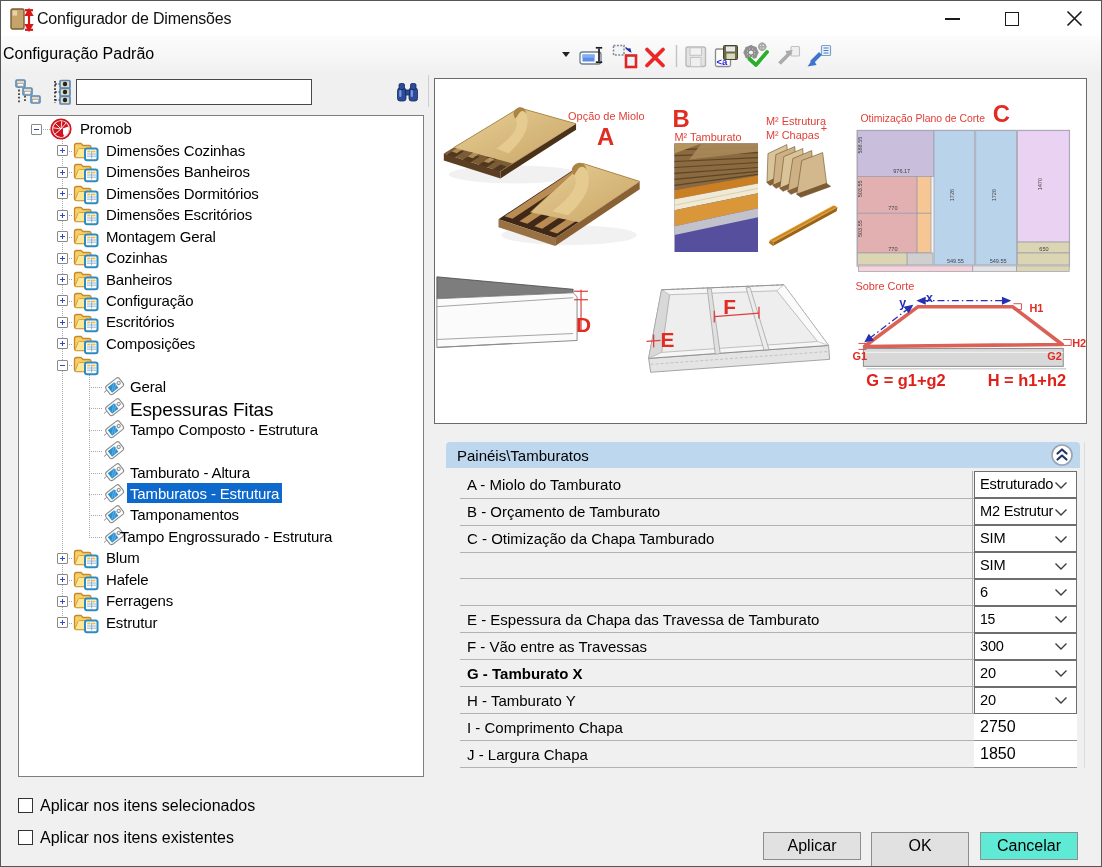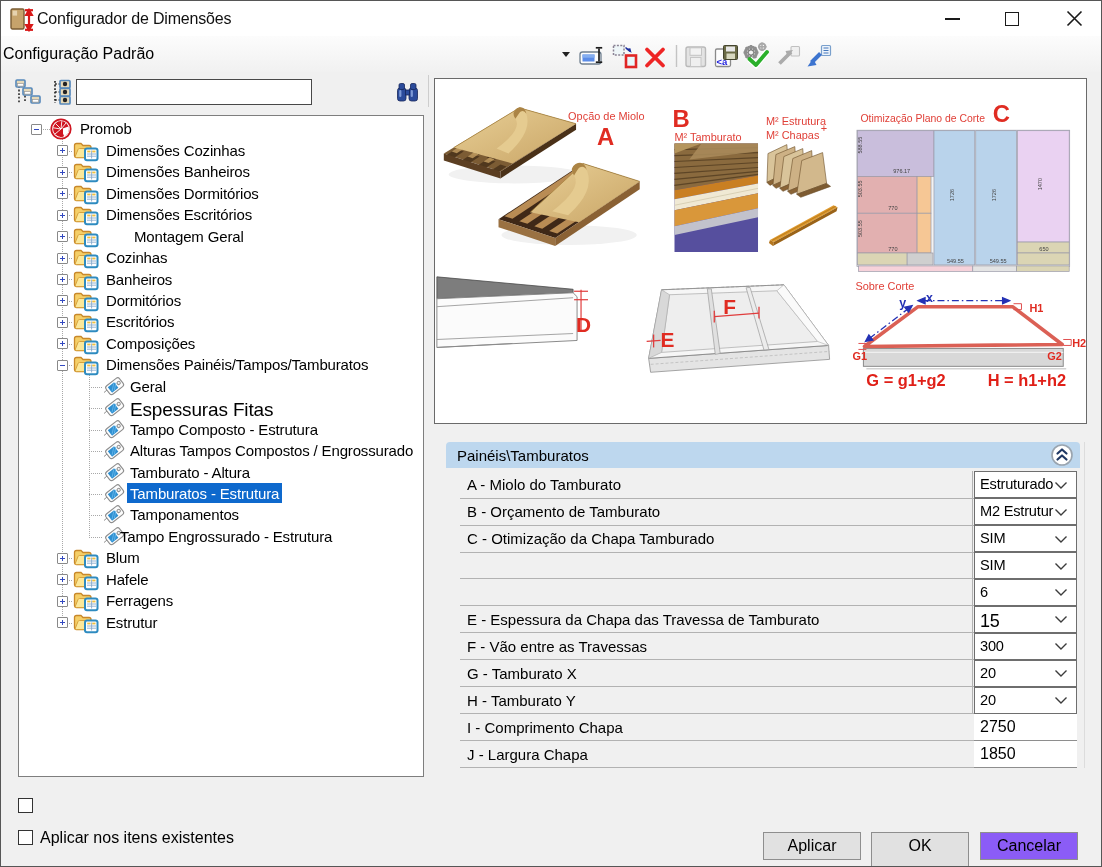--- a/index.html
+++ b/index.html
@@ -267,21 +267,21 @@
 <rect x="13" y="8.5" width="10.5" height="9.8" rx="1" fill="#fff"></rect>
 <rect x="14.2" y="9.6" width="3.3" height="1.8" fill="#f0c040"></rect>
 <rect x="19.2" y="9.6" width="3.3" height="1.8" fill="#f0c040"></rect>
 <g stroke="#88aacc" stroke-width="0.9">
           <line x1="14" y1="13" x2="23" y2="13"></line>
           <line x1="14" y1="15.2" x2="23" y2="15.2"></line>
           <line x1="18.6" y1="9.5" x2="18.6" y2="17.5"></line>
         </g>
 </g>
     </svg>
-<div class="txt" style="left:105px;top:226.6px;font-size:15px;letter-spacing:-0.15px;margin-left:28px;">Montagem Geral</div>
+<div class="txt" style="left:105px;top:226.6px;font-size:15px;letter-spacing:-0.15px;">Montagem Geral</div>
 <div class="exp plus" style="left:56px;top:251.5px;">
       <i></i>
       <u></u>
     </div>
 <div class="doth" style="left:68px;top:257px;width:4px;"></div>
 <svg class="abs" style="left:72px;top:247.0px" width="27" height="21" viewBox="0 0 27 21">
 <path d="M1.5 4.5 Q1.5 2.5 3.5 2.5 L8 2.5 L10 4.5 L16 4.5 Q18 4.5 18 6.5 L18 14.5 Q18 16.5 16 16.5 L3.5 16.5 Q1.5 16.5 1.5 14.5 Z" fill="#f5cf68" stroke="#c8882a" stroke-width="1.3"></path>
 <path d="M2 16 L5 8.5 Q5.5 7.5 6.5 7.5 L17.9 7.5 L15.5 15.5 Q15.2 16.5 14 16.5 L3.5 16.5 Z" fill="#fbe89a" stroke="#d8a23c" stroke-width="1"></path>
 <g>
         <rect x="11" y="6.5" width="14.5" height="13.8" rx="3" fill="#2e8bc0"></rect>
@@ -330,21 +330,21 @@
 <rect x="13" y="8.5" width="10.5" height="9.8" rx="1" fill="#fff"></rect>
 <rect x="14.2" y="9.6" width="3.3" height="1.8" fill="#f0c040"></rect>
 <rect x="19.2" y="9.6" width="3.3" height="1.8" fill="#f0c040"></rect>
 <g stroke="#88aacc" stroke-width="0.9">
           <line x1="14" y1="13" x2="23" y2="13"></line>
           <line x1="14" y1="15.2" x2="23" y2="15.2"></line>
           <line x1="18.6" y1="9.5" x2="18.6" y2="17.5"></line>
         </g>
 </g>
     </svg>
-<div class="txt" style="left:105px;top:290.9px;font-size:15px;letter-spacing:-0.15px;">Dormitórios</div>
+<div class="txt" style="left:105px;top:290.9px;font-size:15px;letter-spacing:-0.15px;">Configuração</div>
 <div class="exp plus" style="left:56px;top:315.9px;">
       <i></i>
       <u></u>
     </div>
 <div class="doth" style="left:68px;top:321px;width:4px;"></div>
 <svg class="abs" style="left:72px;top:311.4px" width="27" height="21" viewBox="0 0 27 21">
 <path d="M1.5 4.5 Q1.5 2.5 3.5 2.5 L8 2.5 L10 4.5 L16 4.5 Q18 4.5 18 6.5 L18 14.5 Q18 16.5 16 16.5 L3.5 16.5 Q1.5 16.5 1.5 14.5 Z" fill="#f5cf68" stroke="#c8882a" stroke-width="1.3"></path>
 <path d="M2 16 L5 8.5 Q5.5 7.5 6.5 7.5 L17.9 7.5 L15.5 15.5 Q15.2 16.5 14 16.5 L3.5 16.5 Z" fill="#fbe89a" stroke="#d8a23c" stroke-width="1"></path>
 <g>
         <rect x="11" y="6.5" width="14.5" height="13.8" rx="3" fill="#2e8bc0"></rect>
@@ -392,21 +392,20 @@
 <rect x="13" y="8.5" width="10.5" height="9.8" rx="1" fill="#fff"></rect>
 <rect x="14.2" y="9.6" width="3.3" height="1.8" fill="#f0c040"></rect>
 <rect x="19.2" y="9.6" width="3.3" height="1.8" fill="#f0c040"></rect>
 <g stroke="#88aacc" stroke-width="0.9">
           <line x1="14" y1="13" x2="23" y2="13"></line>
           <line x1="14" y1="15.2" x2="23" y2="15.2"></line>
           <line x1="18.6" y1="9.5" x2="18.6" y2="17.5"></line>
         </g>
 </g>
     </svg>
-<div class="txt" style="left:105px;top:355.2px;font-size:15px;letter-spacing:-0.15px;">Dimensões Painéis/Tampos/Tamburatos</div>
 <div class="doth" style="left:88px;top:386px;width:14px;"></div>
 <svg class="abs" style="left:102px;top:374.7px" width="23" height="22" viewBox="0 0 23 22">
 <g transform="rotate(-38 11 11)">
 <rect x="3.5" y="5.5" width="17" height="10.5" rx="2.5" fill="#fdfdfd" stroke="#8d8d8d" stroke-width="1.1"></rect>
 <rect x="6" y="7.3" width="8" height="7" fill="#2e8fd0"></rect>
 <path d="M7 13 l6-5 M9 14 l6-5" stroke="#5fb2e8" stroke-width="1"></path>
 <circle cx="17.2" cy="10.7" r="1.6" fill="#f4f4f4" stroke="#909090" stroke-width="1"></circle>
 </g>
 <path d="M1 16.5 L4 14" stroke="#909090" stroke-width="1"></path>
 </svg>
@@ -436,21 +435,20 @@
 <div class="doth" style="left:88px;top:450px;width:14px;"></div>
 <svg class="abs" style="left:102px;top:439.1px" width="23" height="22" viewBox="0 0 23 22">
 <g transform="rotate(-38 11 11)">
 <rect x="3.5" y="5.5" width="17" height="10.5" rx="2.5" fill="#fdfdfd" stroke="#8d8d8d" stroke-width="1.1"></rect>
 <rect x="6" y="7.3" width="8" height="7" fill="#2e8fd0"></rect>
 <path d="M7 13 l6-5 M9 14 l6-5" stroke="#5fb2e8" stroke-width="1"></path>
 <circle cx="17.2" cy="10.7" r="1.6" fill="#f4f4f4" stroke="#909090" stroke-width="1"></circle>
 </g>
 <path d="M1 16.5 L4 14" stroke="#909090" stroke-width="1"></path>
 </svg>
-<div class="txt" style="left:129px;top:441.1px;font-size:15px;letter-spacing:-0.15px;">Alturas Tampos Compostos / Engrossurado</div>
 <div class="doth" style="left:88px;top:472px;width:14px;"></div>
 <svg class="abs" style="left:102px;top:460.5px" width="23" height="22" viewBox="0 0 23 22">
 <g transform="rotate(-38 11 11)">
 <rect x="3.5" y="5.5" width="17" height="10.5" rx="2.5" fill="#fdfdfd" stroke="#8d8d8d" stroke-width="1.1"></rect>
 <rect x="6" y="7.3" width="8" height="7" fill="#2e8fd0"></rect>
 <path d="M7 13 l6-5 M9 14 l6-5" stroke="#5fb2e8" stroke-width="1"></path>
 <circle cx="17.2" cy="10.7" r="1.6" fill="#f4f4f4" stroke="#909090" stroke-width="1"></circle>
 </g>
 <path d="M1 16.5 L4 14" stroke="#909090" stroke-width="1"></path>
 </svg>
@@ -566,25 +564,26 @@
 <rect x="19.2" y="9.6" width="3.3" height="1.8" fill="#f0c040"></rect>
 <g stroke="#88aacc" stroke-width="0.9">
           <line x1="14" y1="13" x2="23" y2="13"></line>
           <line x1="14" y1="15.2" x2="23" y2="15.2"></line>
           <line x1="18.6" y1="9.5" x2="18.6" y2="17.5"></line>
         </g>
 </g>
     </svg>
 <div class="txt" style="left:105px;top:612.6px;font-size:15px;letter-spacing:-0.15px;">Estrutur</div>
 <div class="abs" style="left:17px;top:797px;width:15px;height:15px;background:#fff;border:1.5px solid #333;"></div>
+<div class="txt" style="left:39px;top:796px;font-size:16px;">Aplicar nos itens selecionados</div>
 <div class="abs" style="left:17px;top:829px;width:15px;height:15px;background:#fff;border:1.5px solid #333;"></div>
 <div class="txt" style="left:39px;top:828px;font-size:16px;">Aplicar nos itens existentes</div>
 <div class="abs" style="left:762px;top:831px;width:98px;height:28px;background:#e1e1e1;border:1px solid #8e8e8e;font-size:16px;text-align:center;line-height:26px;">Aplicar</div>
 <div class="abs" style="left:870px;top:831px;width:98px;height:38px;background:#e1e1e1;border:1px solid #8e8e8e;font-size:16px;text-align:center;line-height:26px;">OK</div>
-<div class="abs" style="left:979px;top:831px;width:98px;height:28px;background:#8b5cf6;border:1px solid #8e8e8e;font-size:16px;text-align:center;line-height:26px;">Cancelar</div>
+<div class="abs" style="left:979px;top:831px;width:98px;height:28px;background:#5eead4;border:1px solid #8e8e8e;font-size:16px;text-align:center;line-height:26px;">Cancelar</div>
 <div class="abs" style="left:445px;top:441px;width:634px;height:26px;background:#bdd7ee;border-radius:4px 4px 0 0;"></div>
 <div class="txt" style="left:456px;top:446px;font-size:15px;">Painéis\Tamburatos</div>
 <svg class="abs" style="left:1050px;top:443px" width="22" height="22" viewBox="0 0 22 22">
 <circle cx="11" cy="11" r="10" fill="#fff" stroke="#9aa4ae" stroke-width="1.6"></circle>
 <path d="M6.5 9.5 L11 5.5 L15.5 9.5 M6.5 15.5 L11 11.5 L15.5 15.5" fill="none" stroke="#1f3864" stroke-width="2.2" stroke-linejoin="round" stroke-linecap="round"></path>
 </svg>
 <div class="txt" style="left:466px;top:475.1px;font-size:15px;">A - Miolo do Tamburato</div>
 <div class="cline" style="left:459px;top:496.6px;width:514px;height:1px;"></div>
 <div class="abs" style="left:973px;top:470.1px;width:103px;height:26.9px;background:#fff;border:1px solid #6e6e6e;"></div>
 <div class="txt" style="left:979px;top:475.1px;font-size:14.6px;letter-spacing:-0.2px;">Estruturado</div>
@@ -613,32 +612,32 @@
     </svg>
 <div class="cline" style="left:459px;top:604.4px;width:514px;height:1px;"></div>
 <div class="abs" style="left:973px;top:577.9px;width:103px;height:26.9px;background:#fff;border:1px solid #6e6e6e;"></div>
 <div class="txt" style="left:979px;top:582.9px;font-size:14.6px;letter-spacing:-0.2px;">6</div>
 <svg class="abs" style="left:1053px;top:587.4px" width="14" height="9" viewBox="0 0 14 9">
       <path d="M1.5 1.5 L7 7 L12.5 1.5" fill="none" stroke="#3c3c3c" stroke-width="1.4"></path>
     </svg>
 <div class="txt" style="left:466px;top:609.9px;font-size:15px;">E - Espessura da Chapa das Travessa de Tamburato</div>
 <div class="cline" style="left:459px;top:631.3px;width:514px;height:1px;"></div>
 <div class="abs" style="left:973px;top:604.9px;width:103px;height:26.9px;background:#fff;border:1px solid #6e6e6e;"></div>
-<div class="txt" style="left:979px;top:609.9px;font-size:18px;letter-spacing:-0.2px;">15</div>
+<div class="txt" style="left:979px;top:609.9px;font-size:14px;letter-spacing:-0.2px;">15</div>
 <svg class="abs" style="left:1053px;top:614.4px" width="14" height="9" viewBox="0 0 14 9">
       <path d="M1.5 1.5 L7 7 L12.5 1.5" fill="none" stroke="#3c3c3c" stroke-width="1.4"></path>
     </svg>
 <div class="txt" style="left:466px;top:636.8px;font-size:15px;">F - Vão entre as Travessas</div>
 <div class="cline" style="left:459px;top:658.2px;width:514px;height:1px;"></div>
 <div class="abs" style="left:973px;top:631.8px;width:103px;height:26.9px;background:#fff;border:1px solid #6e6e6e;"></div>
 <div class="txt" style="left:979px;top:636.8px;font-size:14.6px;letter-spacing:-0.2px;">300</div>
 <svg class="abs" style="left:1053px;top:641.3px" width="14" height="9" viewBox="0 0 14 9">
       <path d="M1.5 1.5 L7 7 L12.5 1.5" fill="none" stroke="#3c3c3c" stroke-width="1.4"></path>
     </svg>
-<div class="txt" style="left:466px;top:663.8px;font-size:15px;">G - Tamburato X</div>
+<div class="txt" style="left:466px;top:663.8px;font-size:15px;font-weight:bold;">G - Tamburato X</div>
 <div class="cline" style="left:459px;top:685.2px;width:514px;height:1px;"></div>
 <div class="abs" style="left:973px;top:658.8px;width:103px;height:26.9px;background:#fff;border:1px solid #6e6e6e;"></div>
 <div class="txt" style="left:979px;top:663.8px;font-size:14.6px;letter-spacing:-0.2px;">20</div>
 <svg class="abs" style="left:1053px;top:668.2px" width="14" height="9" viewBox="0 0 14 9">
       <path d="M1.5 1.5 L7 7 L12.5 1.5" fill="none" stroke="#3c3c3c" stroke-width="1.4"></path>
     </svg>
 <div class="txt" style="left:466px;top:690.7px;font-size:15px;">H - Tamburato Y</div>
 <div class="cline" style="left:459px;top:712.2px;width:514px;height:1px;"></div>
 <div class="abs" style="left:973px;top:685.7px;width:103px;height:26.9px;background:#fff;border:1px solid #6e6e6e;"></div>
 <div class="txt" style="left:979px;top:690.7px;font-size:14.6px;letter-spacing:-0.2px;">20</div>

